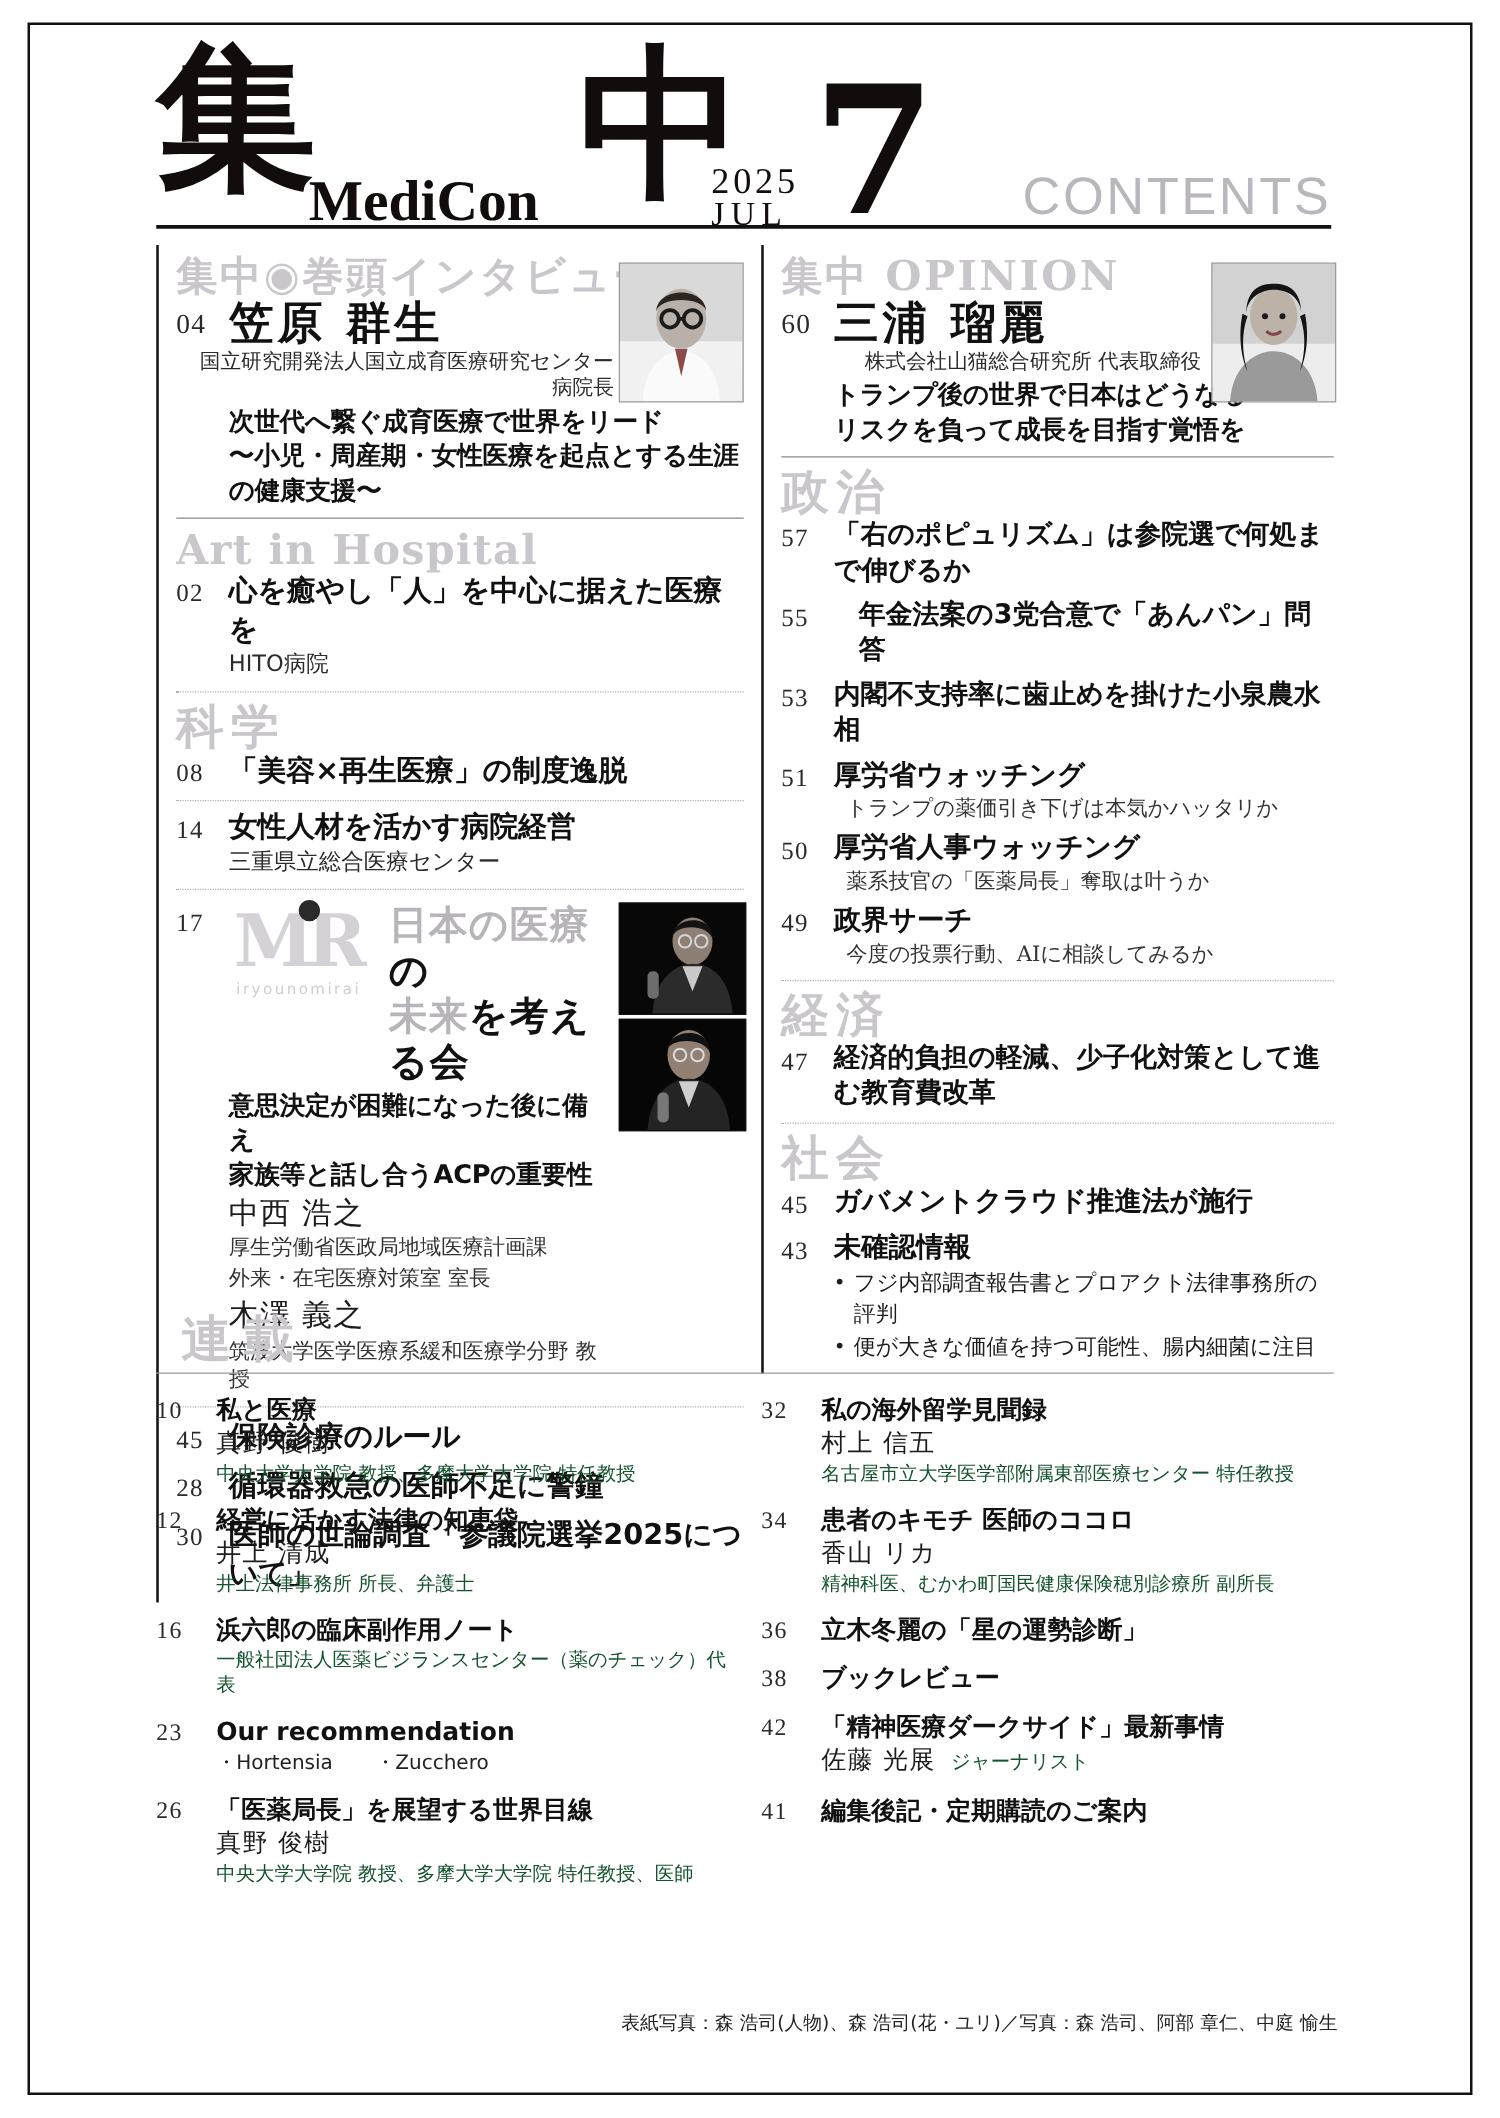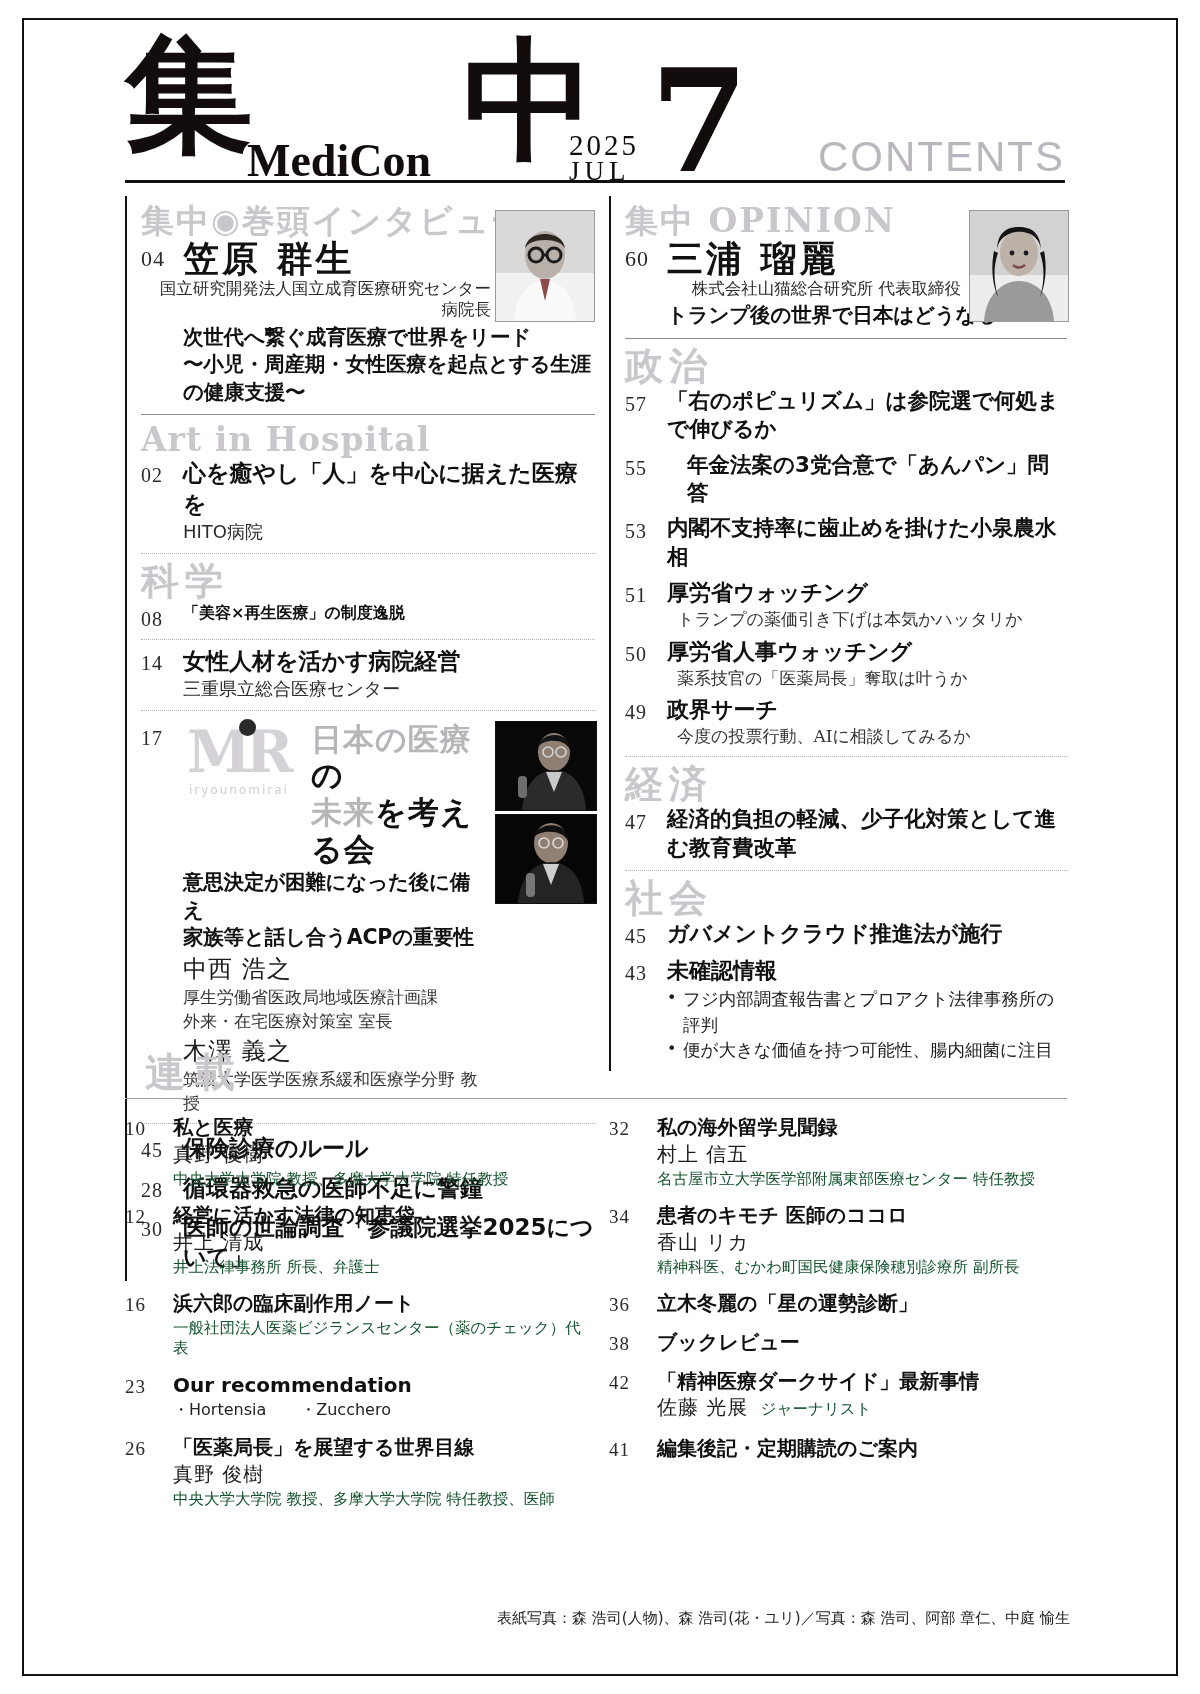--- a/index.html
+++ b/index.html
@@ -300,21 +300,21 @@
             <div class="ttl" style="font-size:23px;">心を癒やし「人」を中心に据えた医療を</div>
             <div class="sub">HITO病院</div>
           </div>
         </div>
       </div>
 
       <div class="block">
         <div class="sec-head jp">科学</div>
         <div class="row">
           <div class="pg">08</div>
-          <div class="ttl" style="font-size:16px;">「美容×再生医療」の制度逸脱</div>
+          <div class="ttl" style="font-size:23px;">「美容×再生医療」の制度逸脱</div>
         </div>
       </div>
 
       <div class="block">
         <div class="row">
           <div class="pg">14</div>
           <div>
             <div class="ttl" style="font-size:23px;">女性人材を活かす病院経営</div>
             <div class="sub">三重県立総合医療センター</div>
           </div>
@@ -410,20 +410,21 @@
             <path d="M43 54 q6 5 12 0" stroke="#7d4a4a" stroke-width="2.4" fill="none"></path>
           </svg>
         </div>
         <div class="sec-head mix">集中 OPINION</div>
         <div class="row">
           <div class="pg lg">60</div>
           <div class="ttl name">三浦 瑠麗</div>
         </div>
         <div class="affil" style="padding-right:106px;">株式会社山猫総合研究所 代表取締役</div>
         <div class="lede" style="padding-left:42px;margin-top:3px;">トランプ後の世界で日本はどうなる</div>
+        <div class="lede" style="padding-left:42px;">リスクを負って成長を目指す覚悟を</div>
       </div>
 
       <div class="block">
         <div class="sec-head jp">政治</div>
 
         <div class="row" style="margin-bottom:7px;">
           <div class="pg">57</div>
           <div class="ttl" style="font-size:21.5px;">「右のポピュリズム」は参院選で何処まで伸びるか</div>
         </div>
         <div class="row" style="margin-bottom:7px;">

